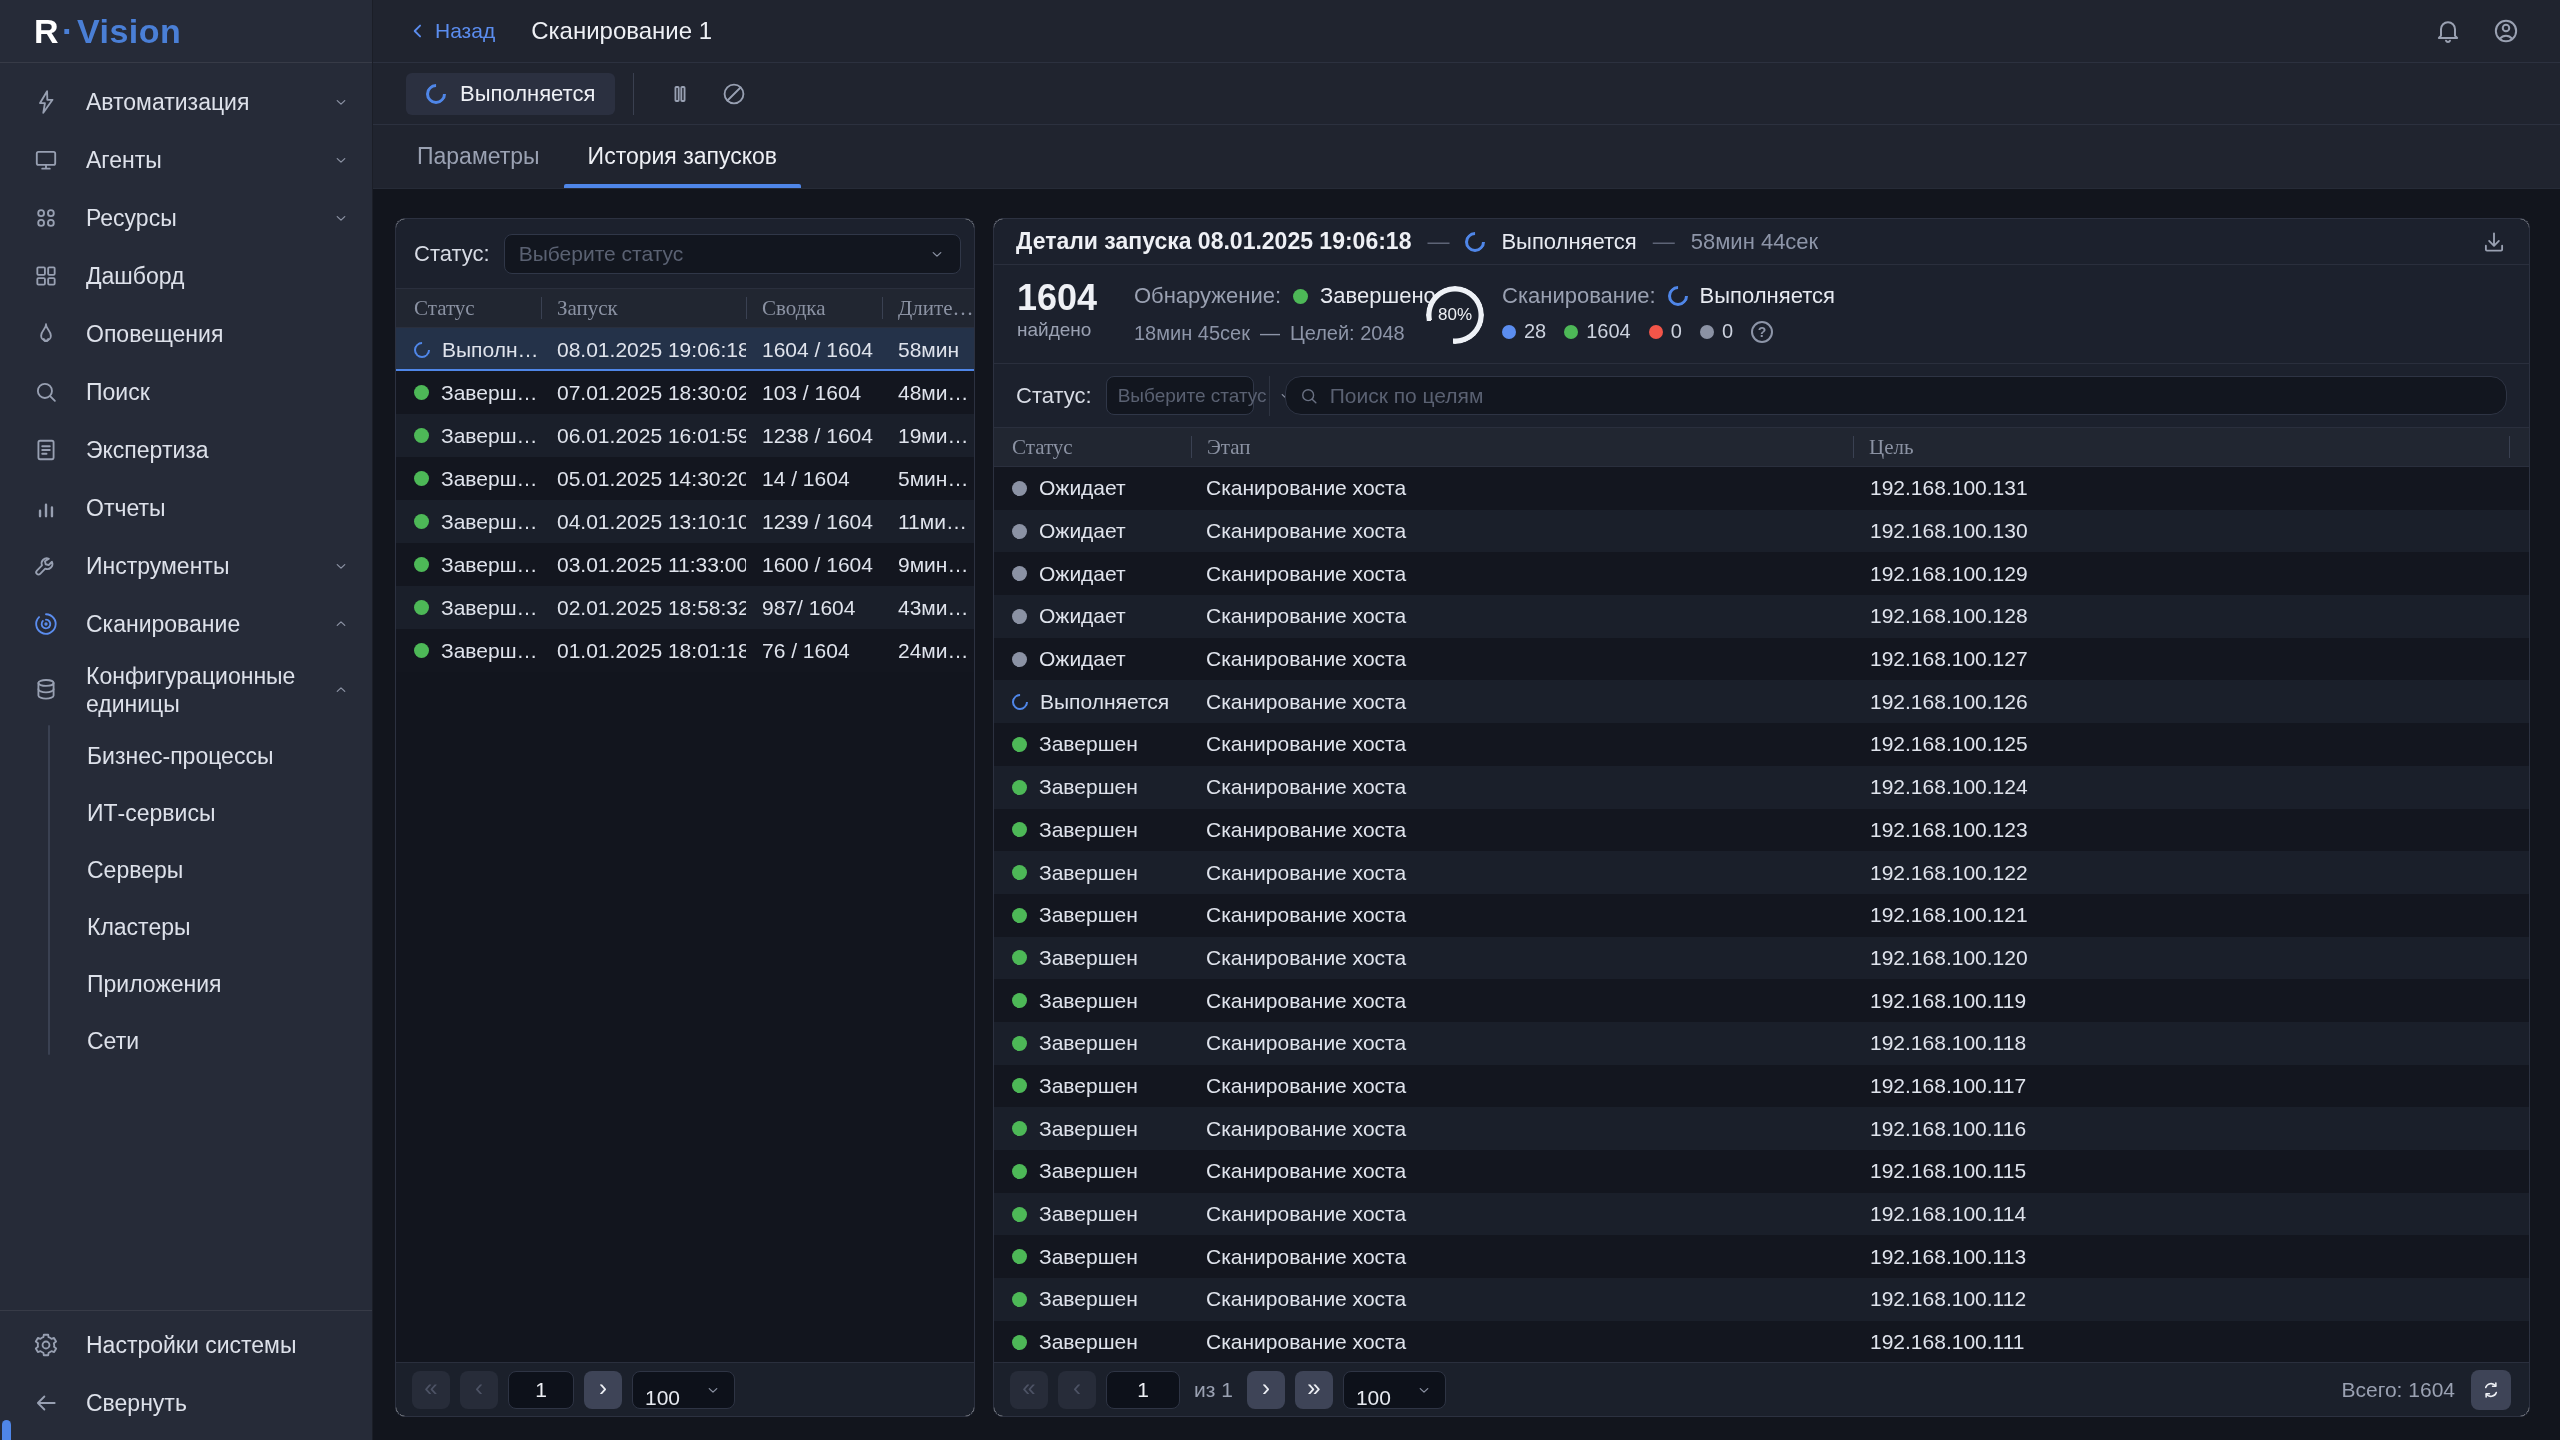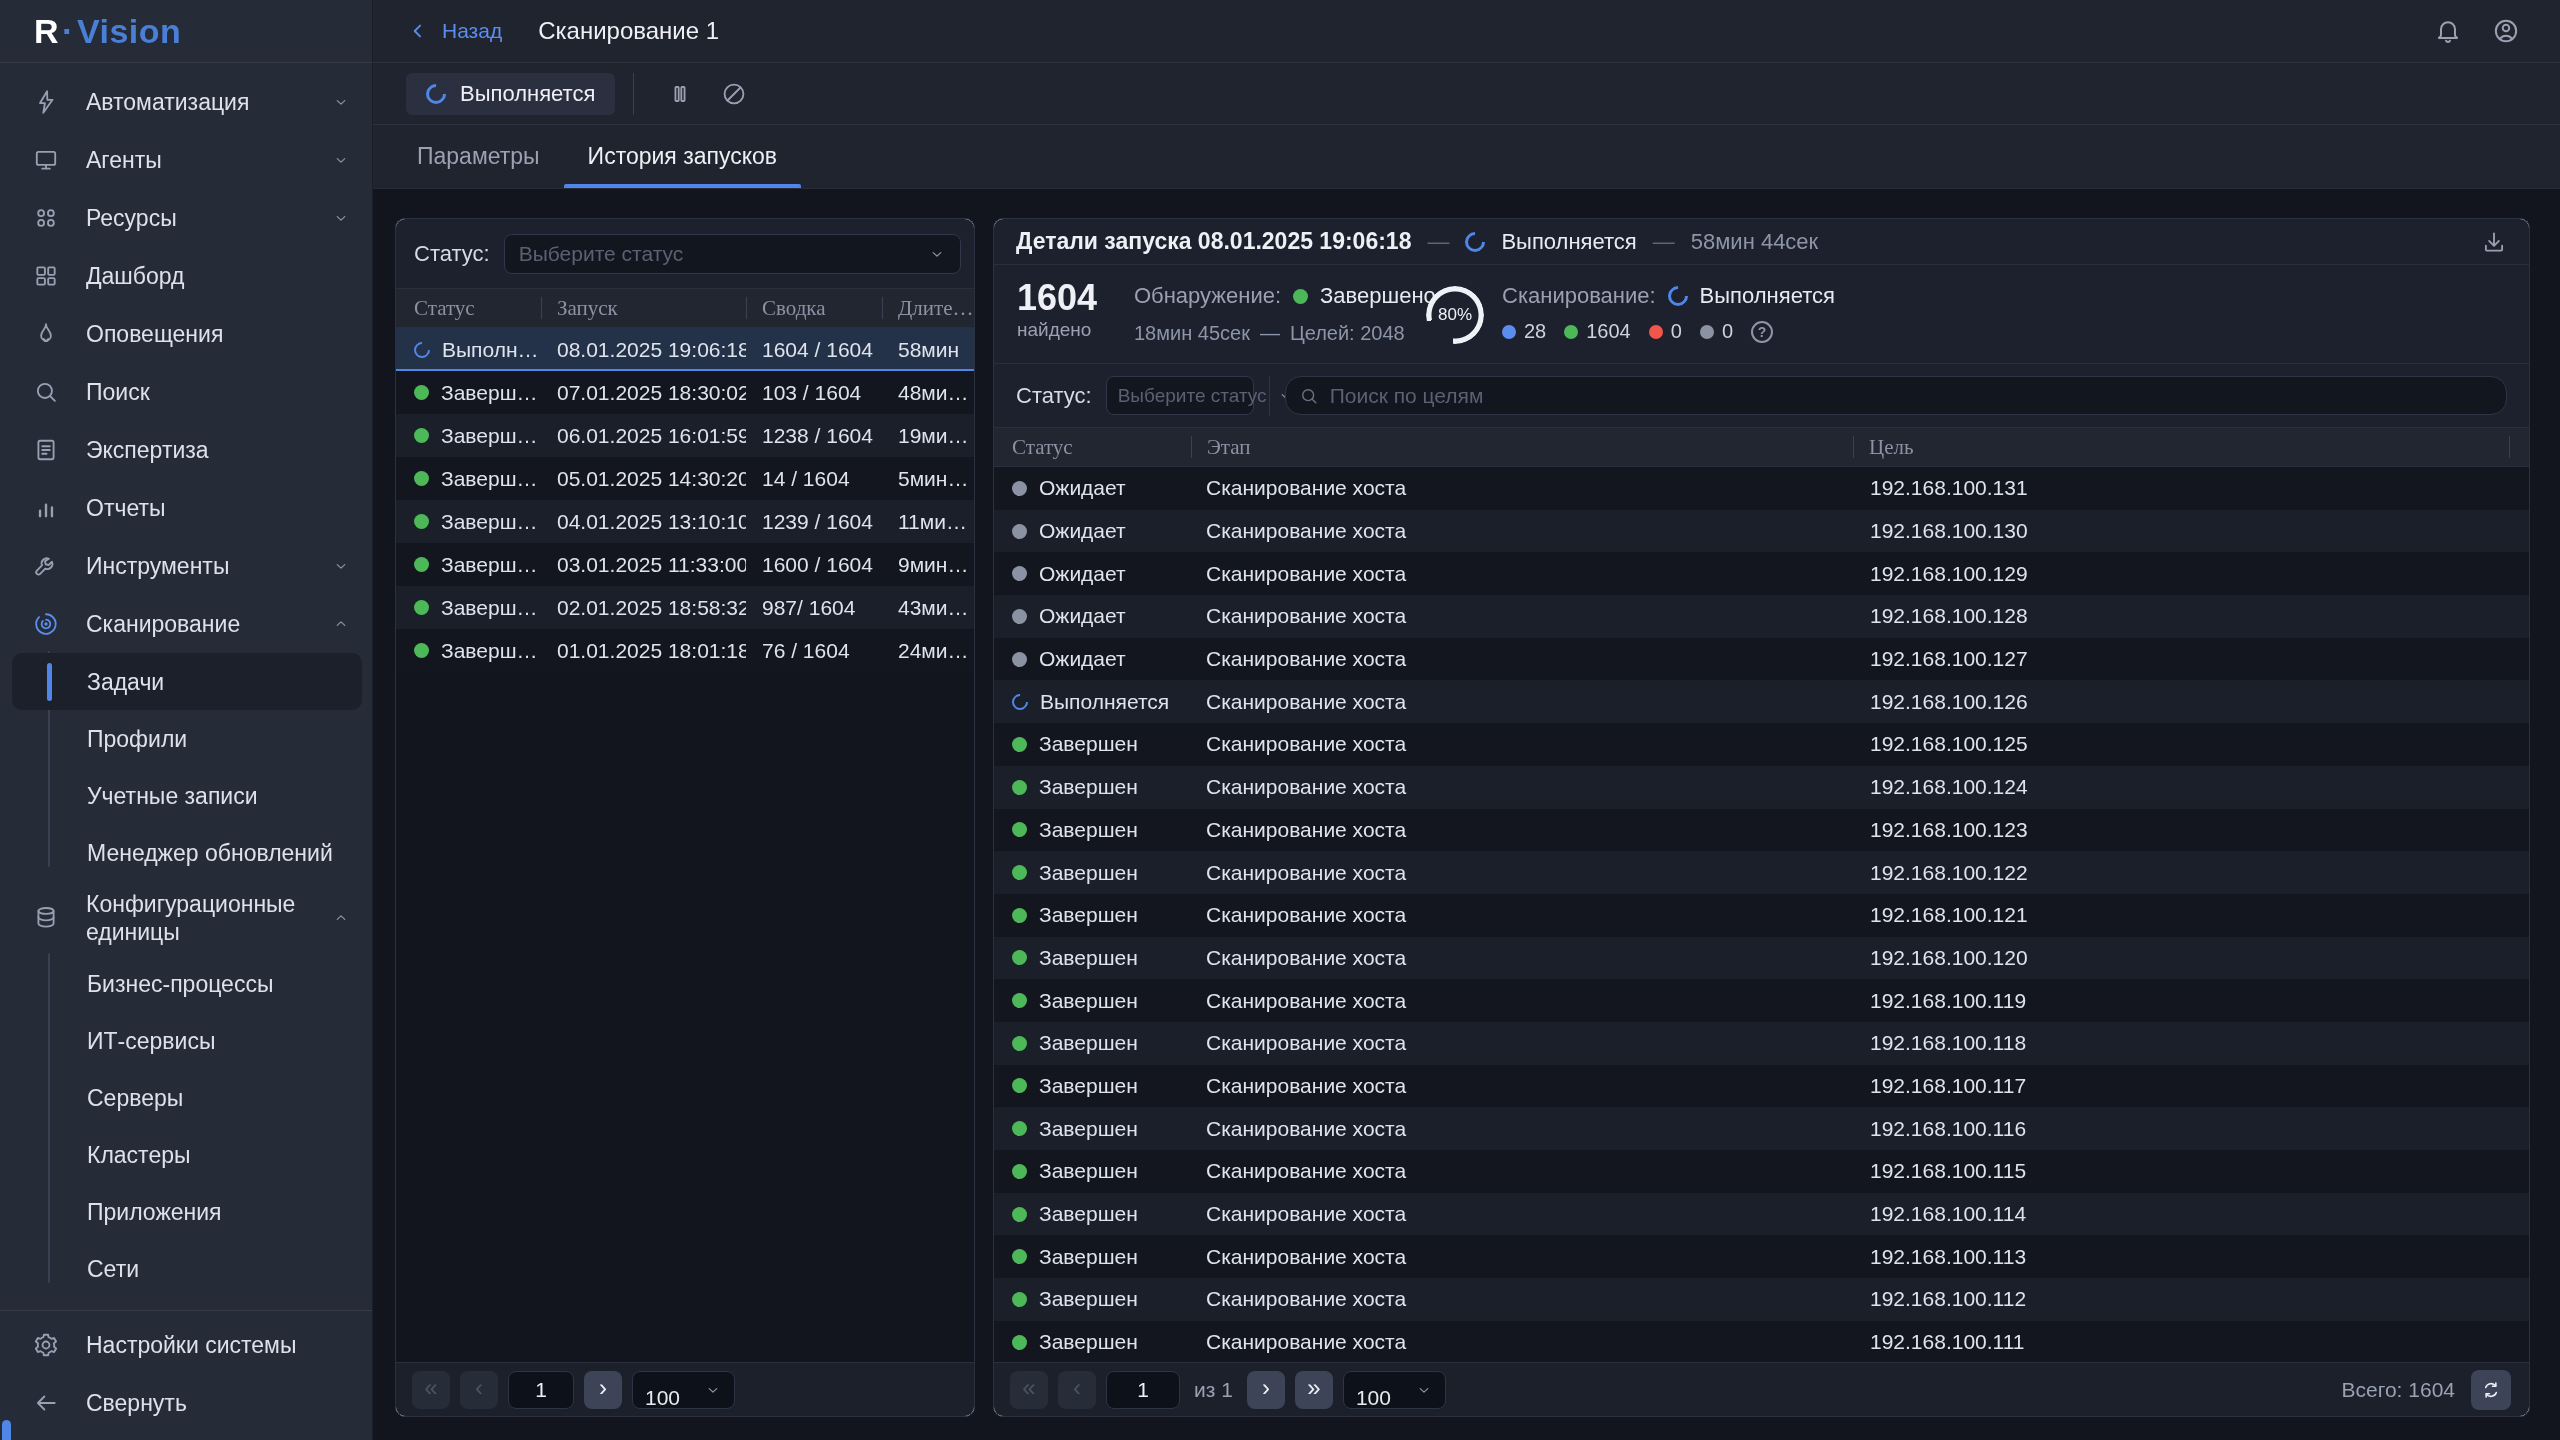--- a/index.html
+++ b/index.html
@@ -26,21 +26,21 @@
   .nav-sub { position:relative; height:57px; display:flex; align-items:center; margin:0 10px 0 12px; padding-left:75px; border-radius:10px; cursor:pointer; }
   .nav-sub.active { background:#1b202b; }
   .nav-sub .nav-label { margin-left:0; }
   .sub-bar { position:absolute; left:35px; top:50%; transform:translateY(-50%); width:5px; height:38px; border-radius:3px; background:#4f86e8; }
   .side-footer { flex:none; border-top:1px solid rgba(255,255,255,.08); padding:5px 0 8px; }
   .scroll-thumb { position:absolute; left:2px; bottom:-8px; width:9px; height:28px; border-radius:5px; background:#4f86e8; }
 
   
   .main { flex:1; display:flex; flex-direction:column; min-width:0; }
   .topbar { height:63px; flex:none; background:#20242f; border-bottom:1px solid #2c313f; display:flex; align-items:center; padding:0 40px 0 35px; }
-  .back { display:flex; align-items:center; gap:14px; color:#5b8def; font-size:21px; cursor:pointer; }
+  .back { display:flex; align-items:center; gap:7px; color:#5b8def; font-size:21px; cursor:pointer; }
   .bk-ic { width:20px; height:20px; } .bk-ic svg { width:20px; height:20px; display:block; }
   .page-title { margin-left:36px; font-size:24px; color:#eef0f5; font-weight:500; }
   .hdr-icons { margin-left:auto; display:flex; align-items:center; gap:30px; color:#9aa1b2; }
   .hdr-ic { width:28px; height:28px; cursor:pointer; } .hdr-ic svg { width:28px; height:28px; display:block; }
 
   .toolbar { height:62px; flex:none; background:#20242f; border-bottom:1px solid #2c313f; display:flex; align-items:center; padding-left:33px; }
   .status-badge { height:42px; background:#2b3040; border-radius:6px; display:flex; align-items:center; gap:14px; padding:0 20px; font-size:22px; color:#eef0f5; font-weight:500; }
   .v-div { width:1px; height:42px; background:#3a4050; margin:0 24px 0 18px; }
   .icon-btn { width:44px; height:44px; background:none; border:none; color:#a2a9ba; display:flex; align-items:center; justify-content:center; cursor:pointer; margin-right:10px; }
   .icon-btn svg { width:26px; height:26px; display:block; }
@@ -263,35 +263,20 @@
               <circle cx="12" cy="12" r=".7" fill="currentColor"></circle>
             </svg>
           </span>
           <span class="nav-label">Сканирование</span>
           <span class="nav-chev">
             <svg viewBox="0 0 24 24" fill="none" stroke="currentColor" stroke-width="1.7" stroke-linecap="round" stroke-linejoin="round">
               <path d="m7 13.8 5-4.6 5 4.6"></path>
             </svg>
           </span>
         </div>
-        <div class="nav-group">
-          <div class="nav-sub active">
-            <span class="sub-bar"></span>
-            <span class="nav-label">Задачи</span>
-          </div>
-          <div class="nav-sub">
-            <span class="nav-label">Профили</span>
-          </div>
-          <div class="nav-sub">
-            <span class="nav-label">Учетные записи</span>
-          </div>
-          <div class="nav-sub">
-            <span class="nav-label">Менеджер обновлений</span>
-          </div>
-        </div>
         <div class="nav-item tall">
           <span class="nav-ic">
             <svg viewBox="0 0 24 24" fill="none" stroke="currentColor" stroke-width="1.7" stroke-linecap="round" stroke-linejoin="round">
               <ellipse cx="12" cy="5.5" rx="7" ry="2.7"></ellipse>
               <path d="M5 5.5V17c0 1.6 3.1 2.9 7 2.9s7-1.3 7-2.9V5.5"></path>
               <path d="M5 11.3c0 1.6 3.1 2.9 7 2.9s7-1.3 7-2.9"></path>
             </svg>
           </span>
           <span class="nav-label">Конфигурационные единицы</span>
           <span class="nav-chev">

